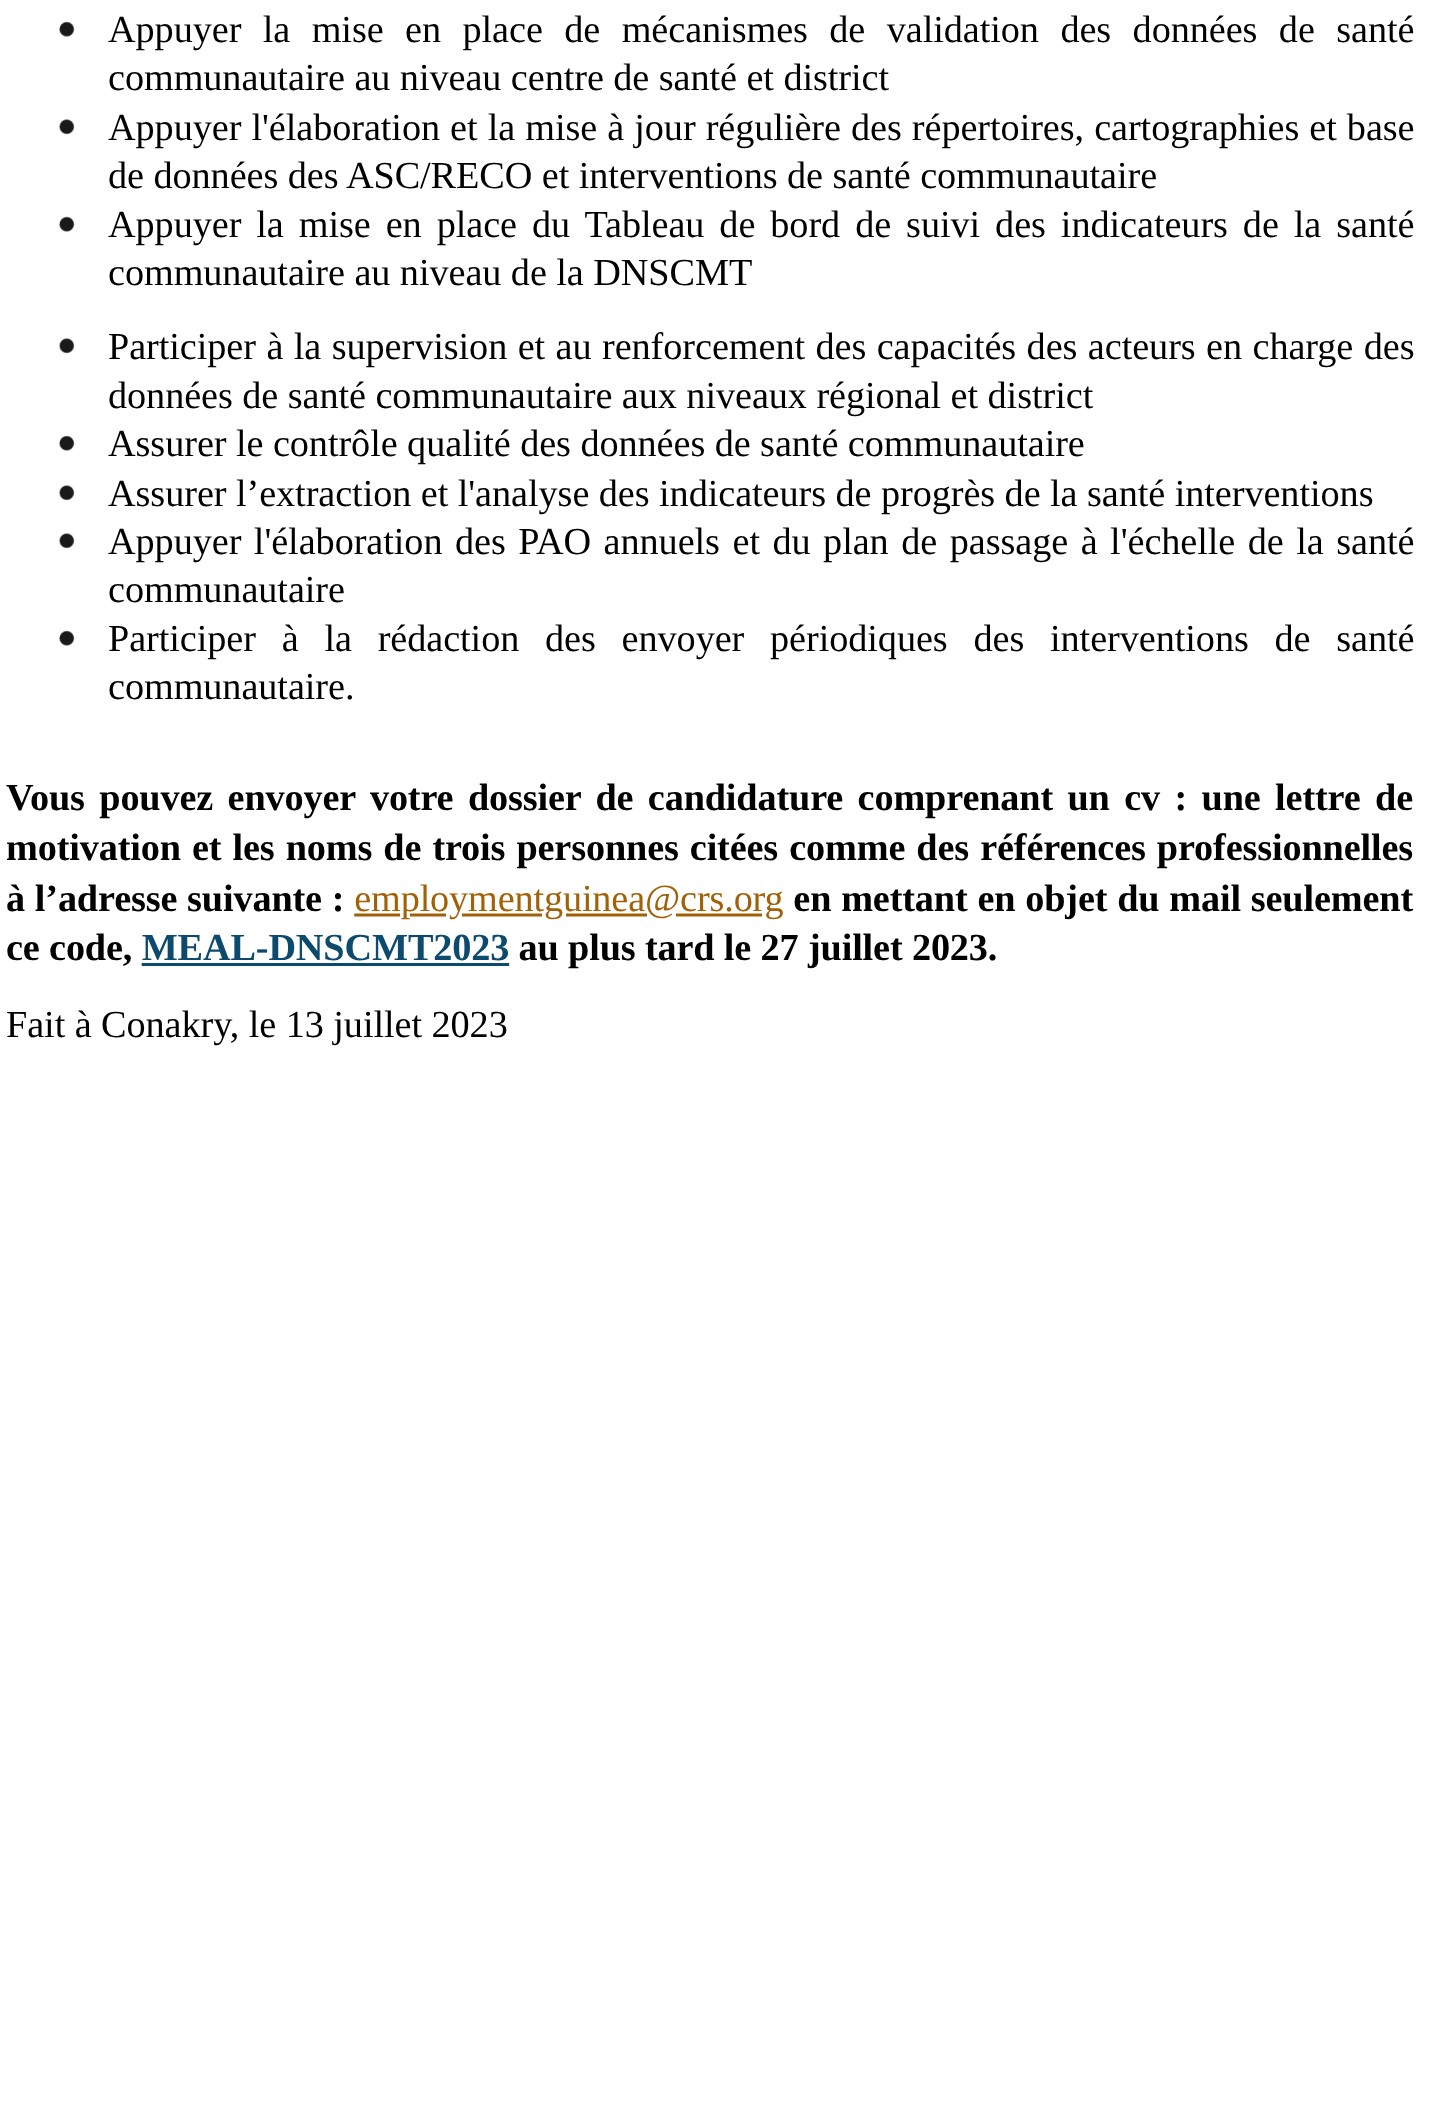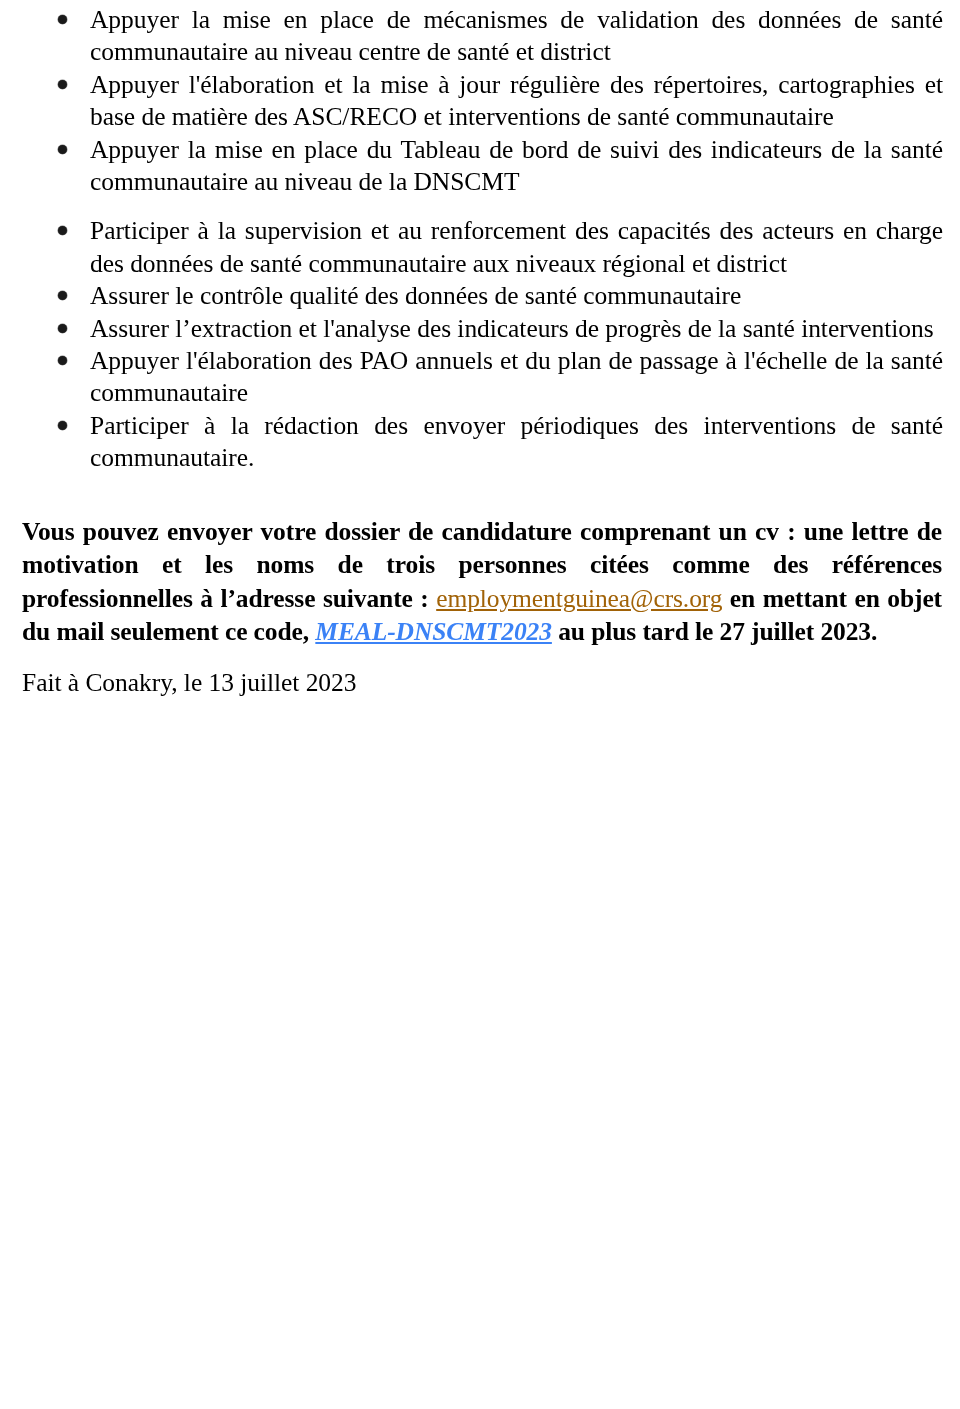--- a/index.html
+++ b/index.html
@@ -18,21 +18,21 @@
     -webkit-font-smoothing: antialiased;
   }
 
   .page {
     position: absolute;
     left: 0;
     top: 0;
     width: 960px;
     height: 1409px;
     box-sizing: border-box;
-    padding: 4px 17px 0 22px;
+    padding: 4px 17px 0 4px;
   }
 
   
   .bullet-list {
     list-style: none;
     margin: 0;
     padding: 0;
   }
 
   .bullet-item {
@@ -88,25 +88,24 @@
   }
 
   .link-email {
     color: #a16207;
     font-weight: normal;
     text-decoration: underline;
     text-underline-offset: 2px;
   }
 
   .link-code {
-    color: #3b82f6;
+    color: #0c4a6e;
     font-weight: bold;
     text-decoration: underline;
     text-underline-offset: 2px;
-    font-style: italic;
   }
 
   
   .closing-line {
     margin: 18px 0 0 0;
     font-size: 25.5px;
     line-height: 32px;
     font-weight: normal;
     text-align: left;
     letter-spacing: -0.05px;
@@ -123,21 +122,21 @@
 
   <ul class="bullet-list">
 
     <li class="bullet-item">
       <span class="bullet-glyph"></span>
       <span class="txt">Appuyer la mise en place de mécanismes de validation des données de santé communautaire au niveau centre de santé et district</span>
     </li>
 
     <li class="bullet-item">
       <span class="bullet-glyph"></span>
-      <span class="txt">Appuyer l'élaboration et la mise à jour régulière des répertoires, cartographies et base de matière des ASC/RECO et interventions de santé communautaire</span>
+      <span class="txt">Appuyer l'élaboration et la mise à jour régulière des répertoires, cartographies et base de données des ASC/RECO et interventions de santé communautaire</span>
     </li>
 
     <li class="bullet-item">
       <span class="bullet-glyph"></span>
       <span class="txt">Appuyer la mise en place du Tableau de bord de suivi des indicateurs de la santé communautaire au niveau de la DNSCMT</span>
     </li>
 
 
     <li class="bullet-item gap-before">
       <span class="bullet-glyph"></span>

